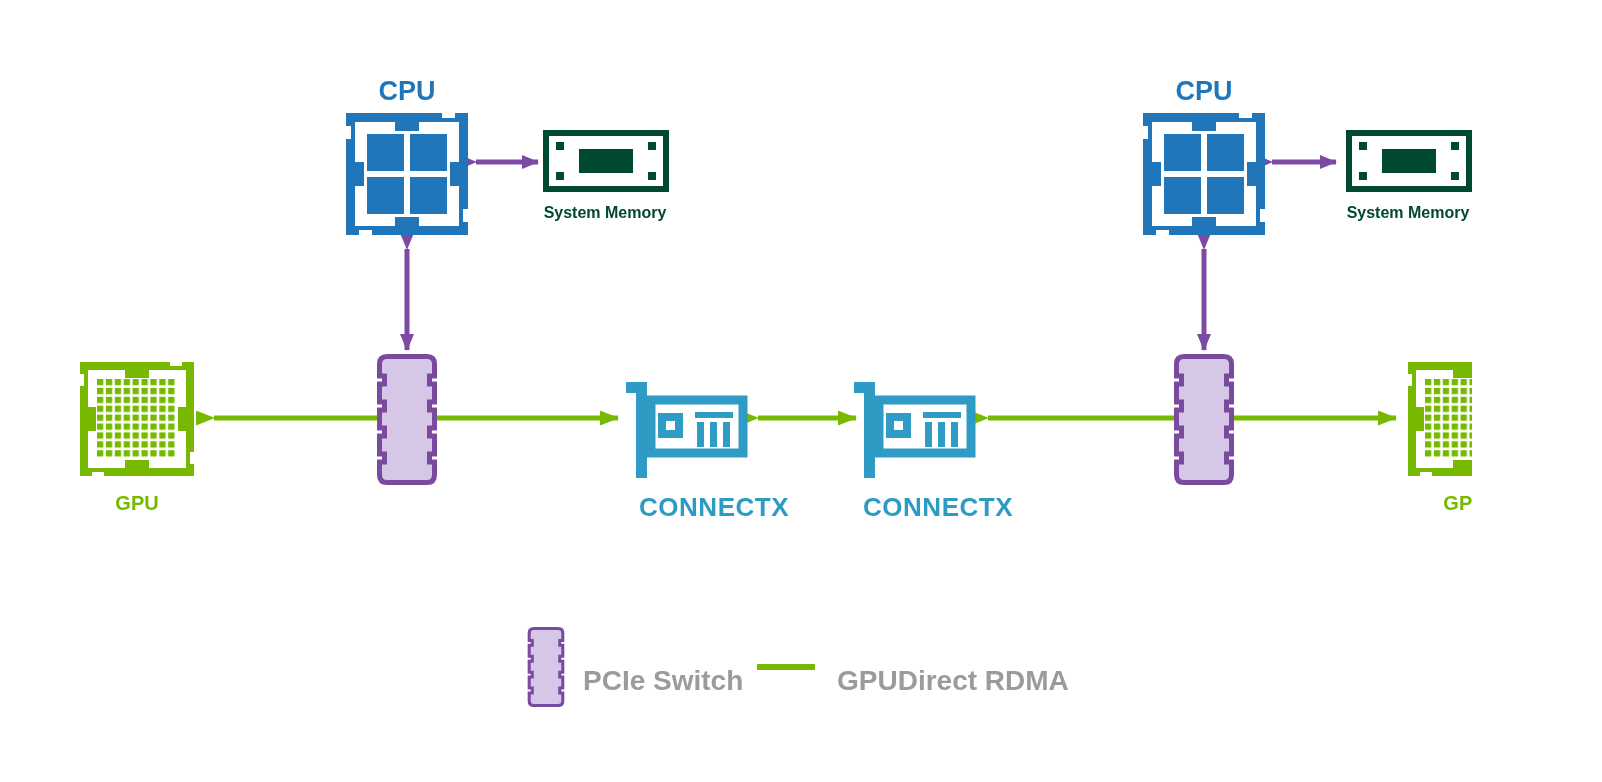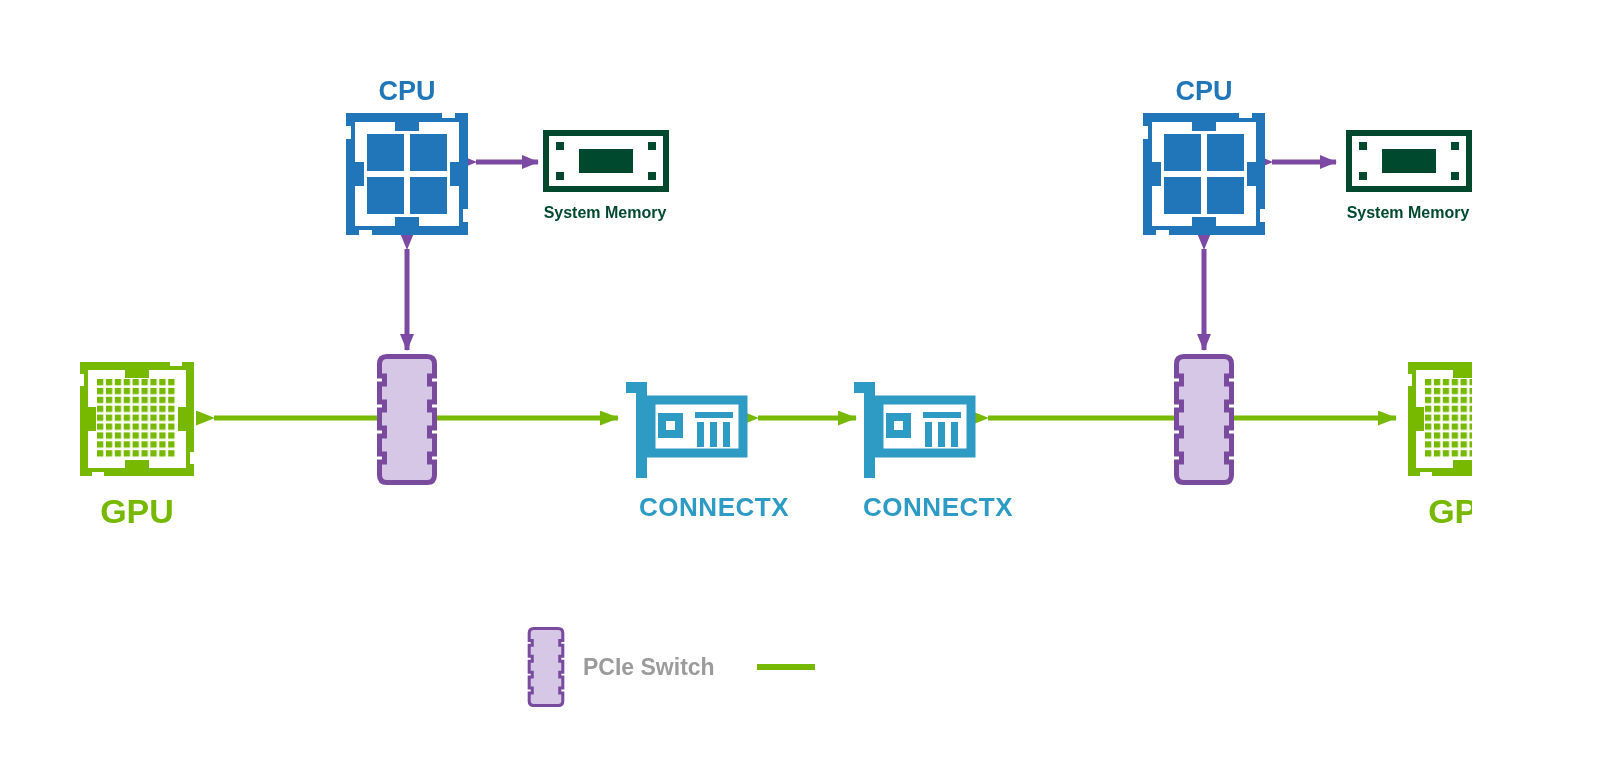--- a/index.html
+++ b/index.html
@@ -22,24 +22,24 @@
     overflow:hidden;
   }
   .overlay{position:absolute;left:0;top:0;z-index:1;}
   .node{position:absolute;z-index:2;}
   .defs-hidden{position:absolute;width:0;height:0;overflow:hidden;}
   .lbl{
     position:absolute;z-index:3;
     text-align:center;font-weight:bold;white-space:nowrap;
   }
   .lbl-cpu{color:var(--cpu-blue);font-size:27px;}
-  .lbl-gpu{color:var(--gpu-green);font-size:34px;}
+  .lbl-gpu{color:var(--gpu-green);font-size:20px;}
   .lbl-nic{color:var(--nic-cyan);font-size:26px;letter-spacing:0.5px;text-align:right;}
   .lbl-mem{color:var(--memory-green);font-size:16px;}
-  .lbl-legend{color:var(--legend-gray);font-size:23px;text-align:left;}
+  .lbl-legend{color:var(--legend-gray);font-size:28px;text-align:left;margin-top:11px;}
   .stroke-blue{stroke:var(--cpu-blue);fill:#fff;}
   .fill-blue{fill:var(--cpu-blue);}
   .stroke-green{stroke:var(--gpu-green);fill:#fff;}
   .fill-green{fill:var(--gpu-green);}
   .fill-cyan{fill:var(--nic-cyan);}
   .stroke-dkgreen{stroke:var(--memory-green);fill:#fff;}
   .fill-dkgreen{fill:var(--memory-green);}
   .notch{fill:#fff;}
   .chip-body{fill:var(--pcie-fill);stroke:var(--pcie-border);stroke-width:5;}
   .gline{stroke:var(--gpu-green);stroke-width:5;}
@@ -176,14 +176,15 @@
   <svg class="node" style="left:1408px;top:362px" width="114" height="114">
       <use href="#sym-gpu"></use>
     </svg>
   <div class="lbl lbl-gpu" style="left:1408px;top:492px;width:114px">GPU</div>
 
   <svg class="node" style="left:527px;top:627px" width="38" height="80">
       <use href="#sym-pcie"></use>
     </svg>
   <div class="lbl lbl-legend" style="left:583px;top:654px">PCIe Switch</div>
   <div class="legend-line" style="left:757px;top:664px;width:58px;height:6px"></div>
+  <div class="lbl lbl-legend" style="left:837px;top:654px">GPUDirect RDMA</div>
 
 </div>
 
 </body></html>

